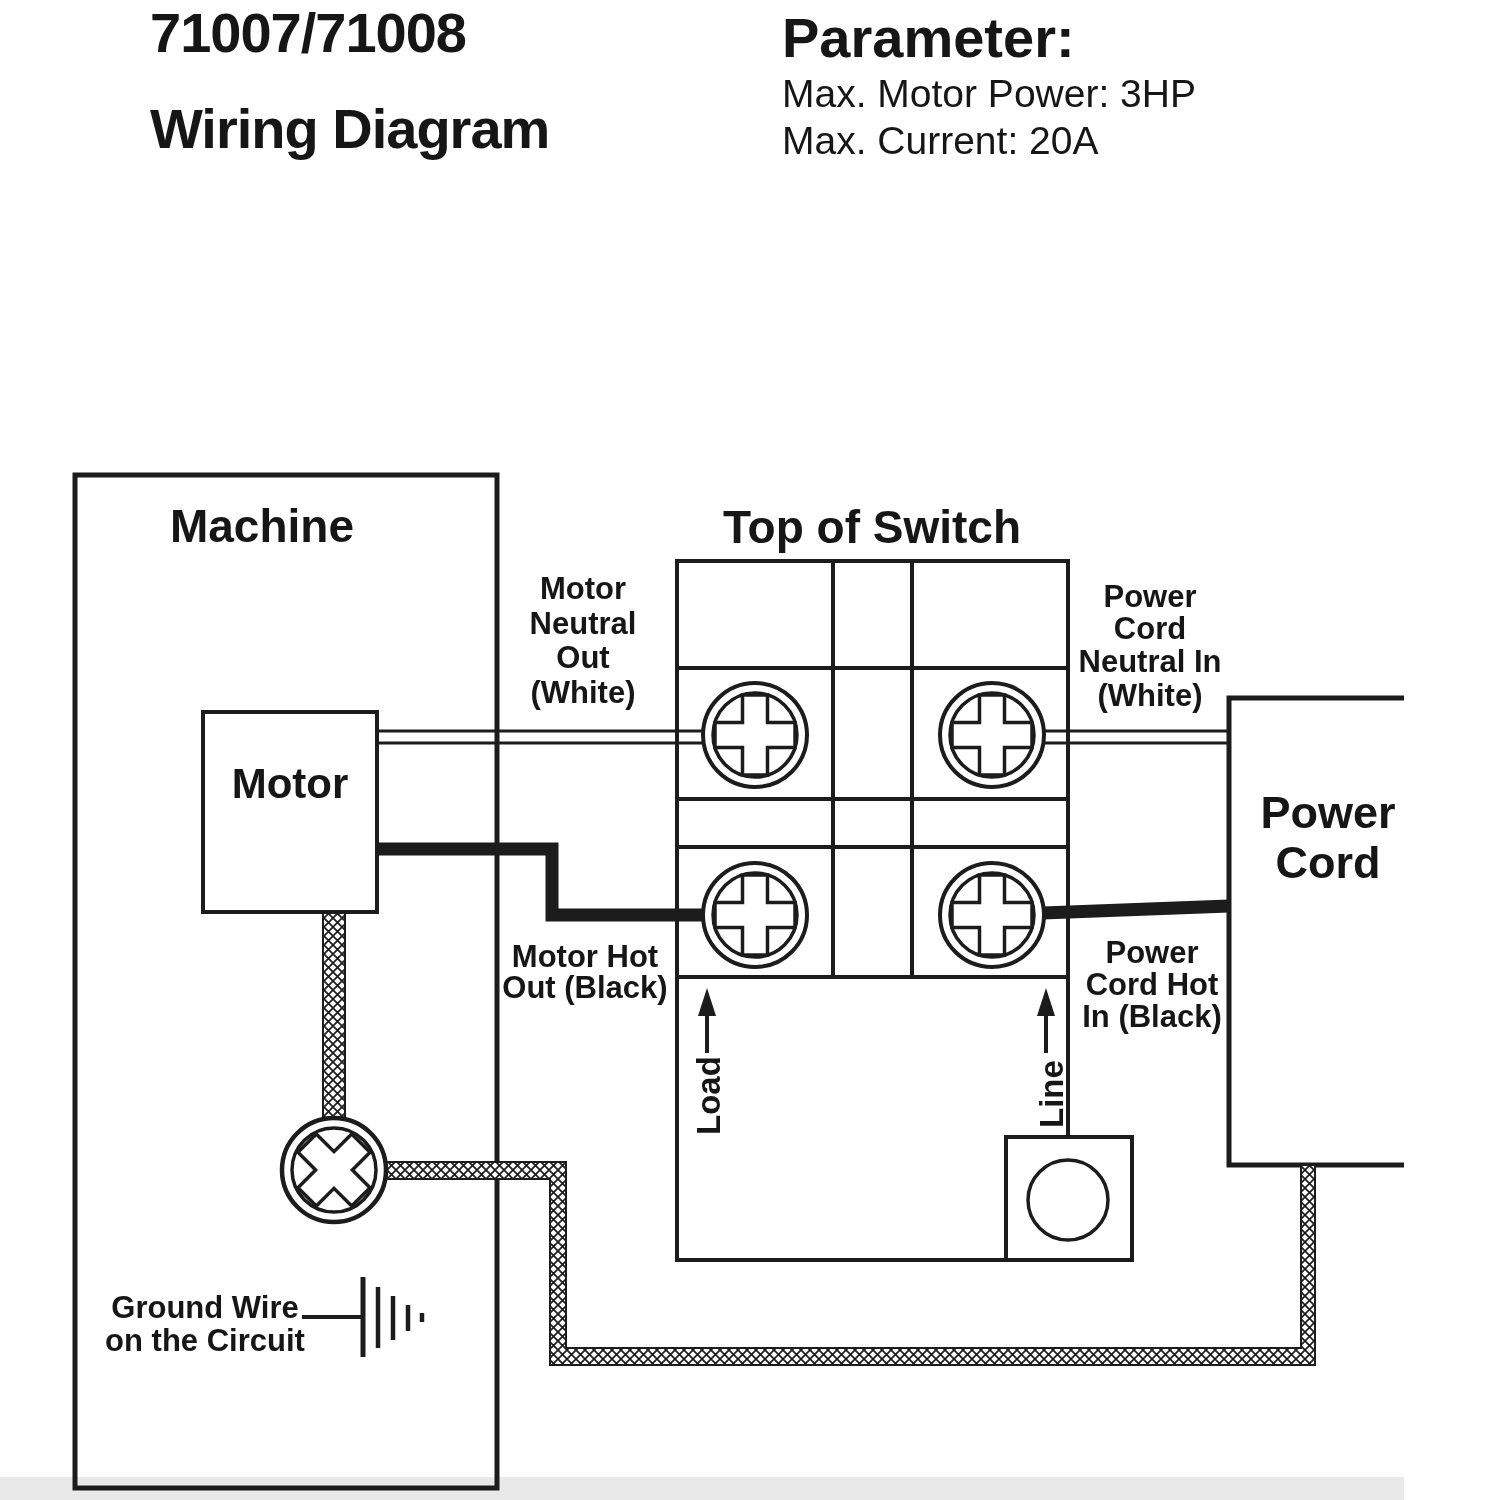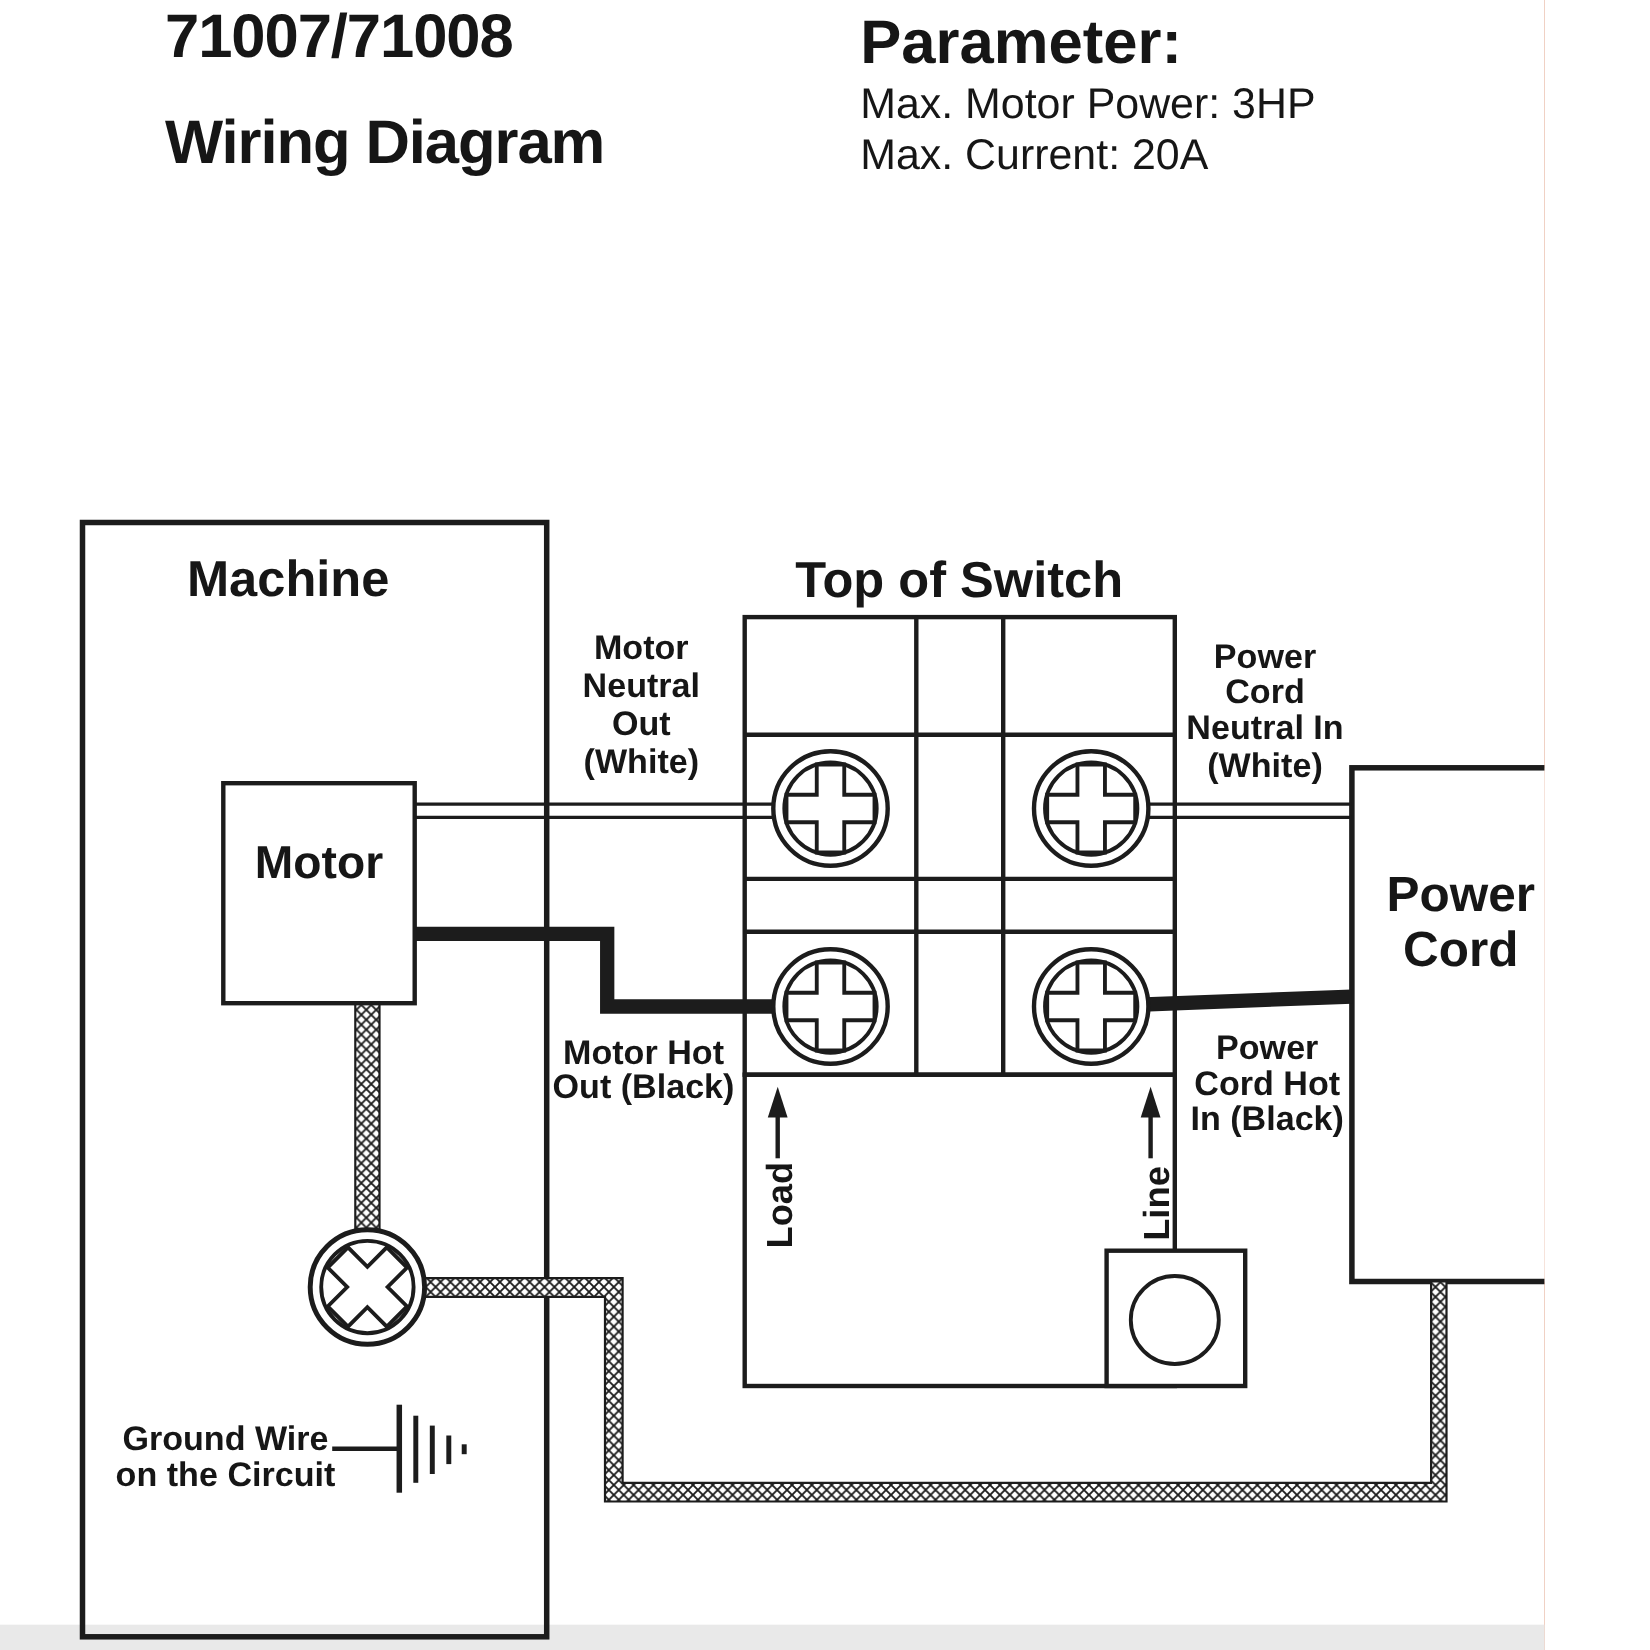--- a/index.html
+++ b/index.html
@@ -1,19 +1,19 @@
 <!DOCTYPE html>
 <html><head>
 <meta charset="utf-8">
 <style>
   html, body { margin: 0; padding: 0; background: #fff; }
   .stage {
     position: relative;
     width: 1404px; height: 1500px;
-    background: #c2410c;
+    background: #f9a8d4;
     font-family: "Liberation Sans", sans-serif;
     overflow: hidden;
   }
   svg { display: block; }
   svg text { fill: #161616; font-family: "Liberation Sans", sans-serif; }
   .t-title   { font-size: 56px; font-weight: 700; letter-spacing: -1px; }
   .t-param-h { font-size: 56px; font-weight: 700; }
   .t-param   { font-size: 39px; font-weight: 400; }
   .t-h1      { font-size: 46px; font-weight: 700; }
   .t-h2      { font-size: 42px; font-weight: 700; }

